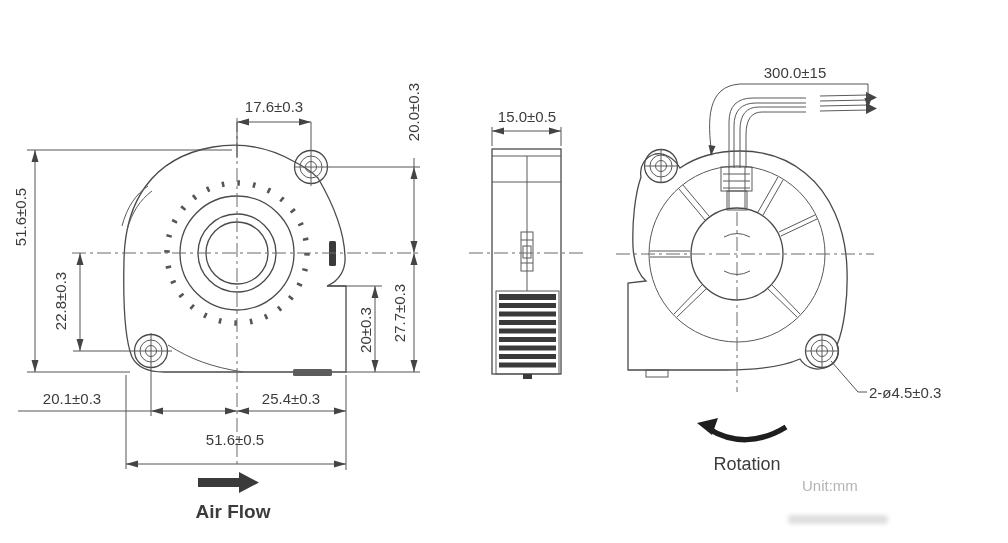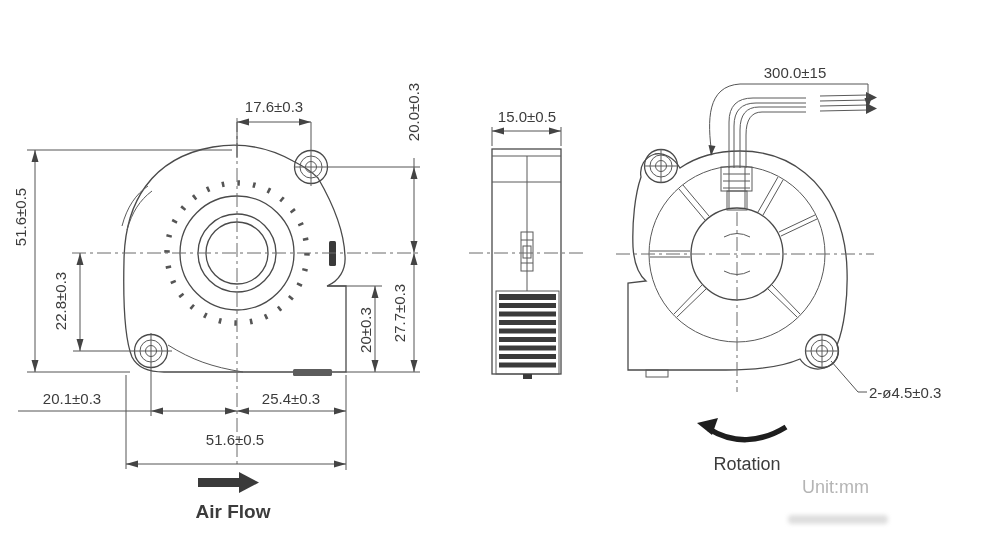--- a/index.html
+++ b/index.html
@@ -9,21 +9,21 @@
   svg text{font-family:"Liberation Sans",sans-serif;fill:#3c3c3c;}
   .ln{fill:none;stroke:#4a4a4a;stroke-width:1.3;}
   .thin{fill:none;stroke:#5a5a5a;stroke-width:1;}
   .dim{fill:none;stroke:#555;stroke-width:1;}
   .cl{fill:none;stroke:#6a6a6a;stroke-width:1;stroke-dasharray:14 4 3 4;}
   .dimtext{font-size:15px;}
   .arrfill{fill:#444;stroke:none;}
   .darkfill{fill:#3a3a3a;stroke:none;}
   #watermark{position:absolute;left:496px;top:466px;font-size:48px;letter-spacing:1px;
              color:#0d0d0d;white-space:nowrap;line-height:1;}
-  #unitnote{position:absolute;left:802px;top:477px;font-size:18px;color:rgba(130,130,130,.6);
+  #unitnote{position:absolute;left:802px;top:477px;font-size:15px;color:rgba(130,130,130,.6);
             filter:blur(.5px);}
   #smudge{position:absolute;left:788px;top:515px;width:100px;height:9px;
           background:rgba(160,160,160,.35);filter:blur(2px);border-radius:4px;}
 </style>
 </head>
 <body>
 
 <div id="stage">
 
 <svg width="1008" height="543" viewBox="0 0 1008 543">

